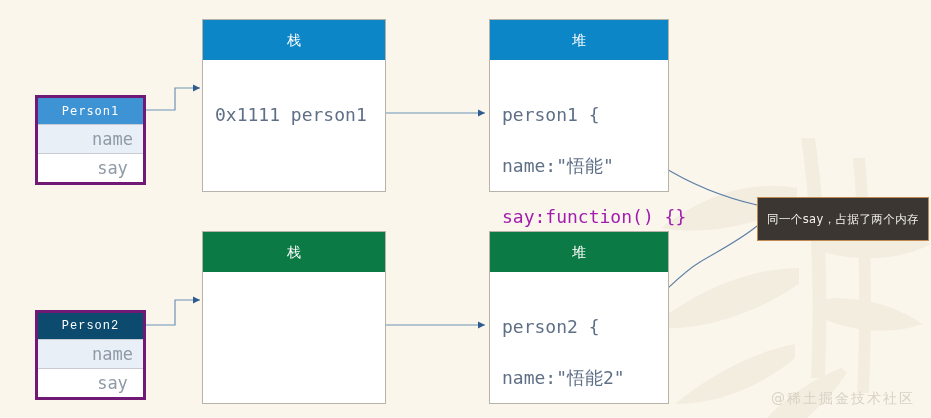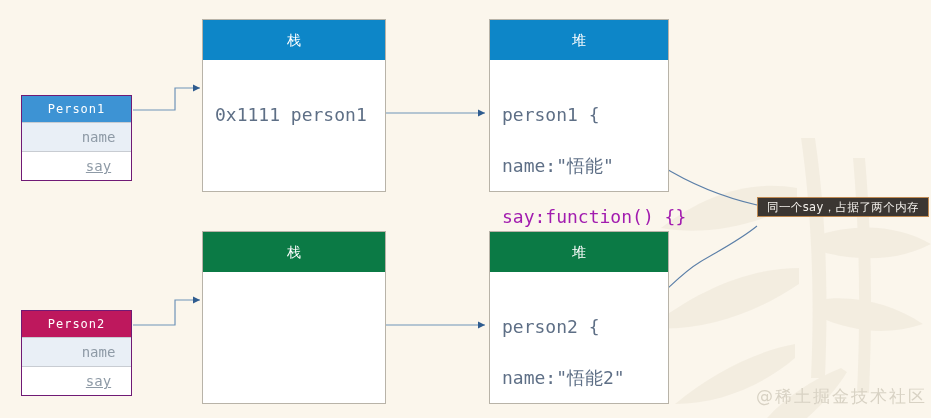--- a/index.html
+++ b/index.html
@@ -38,49 +38,50 @@
     left: 0; top: 0;
     width: 931px;
     height: 418px;
     pointer-events: none;
   }
 
   
   .obj-card {
     position: absolute;
     width: 111px;
-    border: 1px solid #701a75;
+    border: 3px solid #701a75;
     box-sizing: border-box;
     background: #ffffff;
+    margin-left: 14px;
   }
   .obj-head {
     height: 26px;
     line-height: 26px;
     text-align: center;
     color: #ffffff;
     font-size: 12px;
     font-family: "DejaVu Sans Mono", "Liberation Mono", monospace;
     letter-spacing: 1px;
     box-sizing: border-box;
   }
   .obj-head.blue  { background: #3d93d4; }
-  .obj-head.green { background: #be185d; }
+  .obj-head.green { background: #0c4a6e; font-family: Liberation Mono, monospace; }
   .obj-row {
     height: 29px;
     line-height: 29px;
     text-align: center;
-    font-size: 14px;
+    font-size: 17px;
     color: #8e9aa6;
     font-family: "DejaVu Sans Mono", "Liberation Mono", monospace;
     border-top: 1px solid #c8ccd2;
     box-sizing: border-box;
     padding-left: 44px;
   }
   .obj-row.tint { background: #e9eff6; }
-  .obj-row.plain { background: #ffffff; text-decoration: underline; }
+  .obj-row.plain { background: #ffffff; }
 
   
   .mem-panel {
     position: absolute;
     border: 1px solid #b8b3a8;
     box-sizing: border-box;
     background: #ffffff;
   }
   .mem-head {
     height: 40px;
@@ -114,23 +115,23 @@
     font-size: 11.5px;
     display: flex;
     align-items: center;
     justify-content: center;
     letter-spacing: 0.4px;
   }
 
   
   #watermark {
     position: absolute;
-    right: 4px;
+    right: 16px;
     bottom: 10px;
-    font-size: 17px;
+    font-size: 14px;
     color: #d8d2c4;
     letter-spacing: 2px;
     user-select: none;
     margin-top: 12px;
   }
 </style>
 </head>
 <body>
 
 <div id="canvas">
@@ -209,19 +210,19 @@
     <div class="mem-head green">堆</div>
     <div class="mem-body">
       <div class="code-line">person2 {</div>
       <div class="code-line">name:"悟能2"</div>
       
       
       
     </div>
   </div>
 
-  <div id="note" style="left:757px; top:197px; width:172px; height:20px;">
+  <div id="note" style="left:757px; top:197px; width:172px; height:44px;">
     <span>同一个say，占据了两个内存</span>
   </div>
 
   <div id="watermark">@稀土掘金技术社区</div>
 
 </div>
 
 </body></html>

